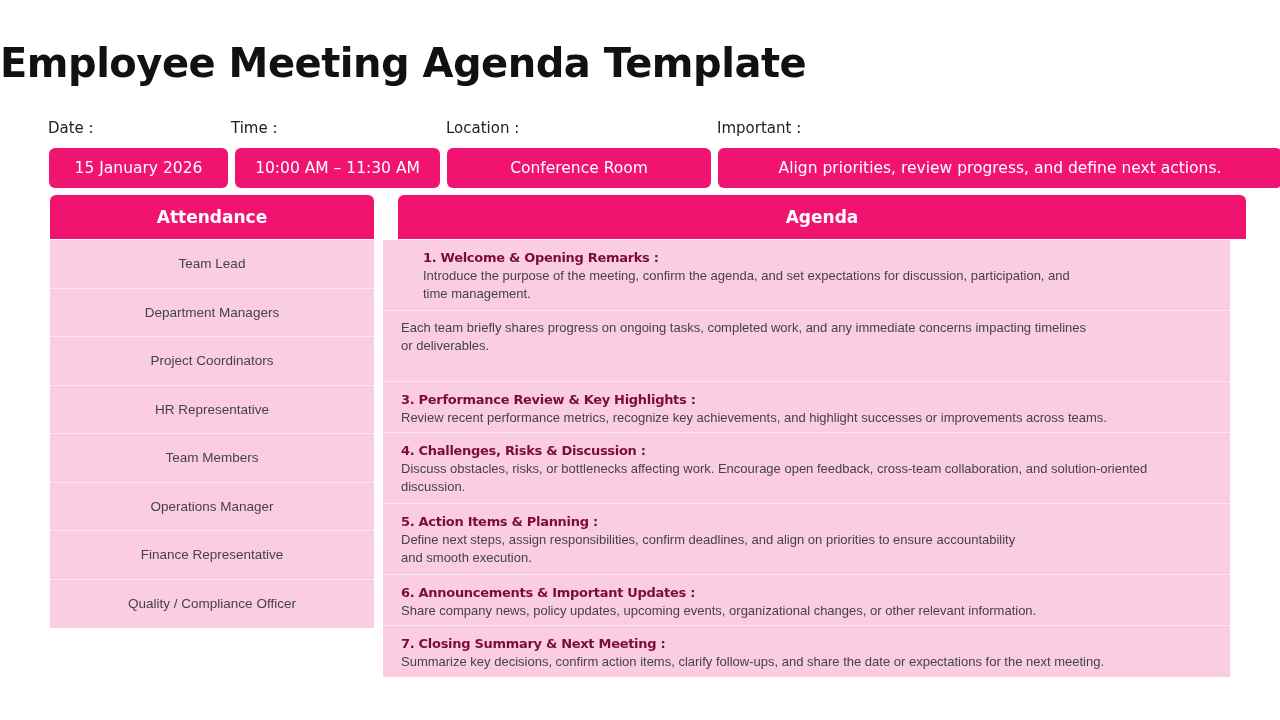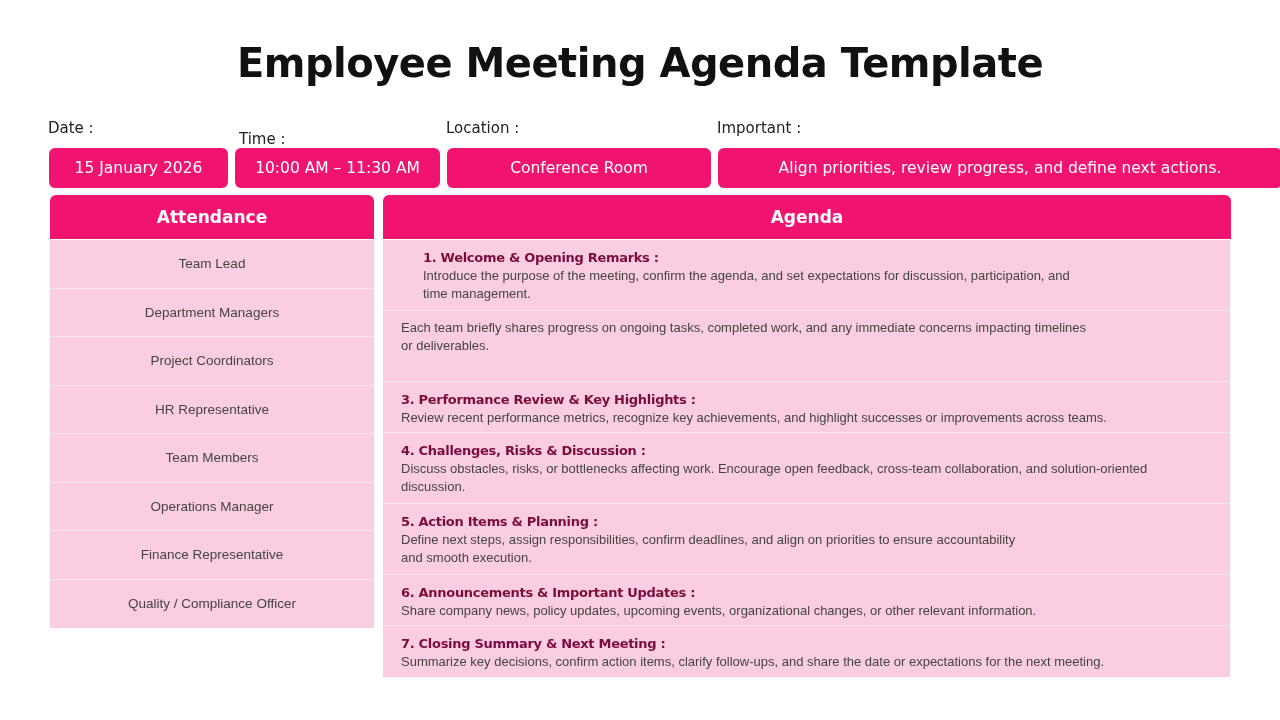--- a/index.html
+++ b/index.html
@@ -1,46 +1,46 @@
 <!DOCTYPE html>
 <html><head>
 <meta charset="utf-8">
 <style>
   * { box-sizing: border-box; margin: 0; padding: 0; }
   body { width: 1280px; height: 720px; background: #ffffff; font-family: "Liberation Sans", sans-serif; position: relative; overflow: hidden; }
-  .title { position: absolute; top: 40px; left: 0; width: 1280px; text-align: center; font-family: "DejaVu Sans", sans-serif; font-weight: bold; font-size: 40px; color: #111; letter-spacing: -0.5px; }
+  .title { position: absolute; top: 40px; left: 0; width: 1280px; text-align: left; font-family: "DejaVu Sans", sans-serif; font-weight: bold; font-size: 40px; color: #111; letter-spacing: -0.5px; }
   .label { position: absolute; top: 119px; font-family: "DejaVu Sans", sans-serif; font-size: 15px; color: #222; }
   .pill { position: absolute; top: 148px; height: 40px; background: #f01470; color: #fff; border-radius: 6px; display: flex; align-items: center; justify-content: center; font-family: "DejaVu Sans", sans-serif; font-size: 15.5px; }
   .panel-head { position: absolute; top: 195px; height: 44px; background: #f01470; color: #fff; border-radius: 6px 6px 0 0; display: flex; align-items: center; justify-content: center; font-family: "DejaVu Sans", sans-serif; font-weight: bold; font-size: 17px; }
   .att-list { position: absolute; top: 240px; left: 50px; width: 324px; }
   .att-row { height: 48.5px; background: #fbcde2; border-bottom: 1.5px solid #fde6f0; display: flex; align-items: center; justify-content: center; font-size: 13.5px; color: #444; }
   .att-row:last-child { border-bottom: none; }
   .ag-list { position: absolute; top: 240px; left: 383px; width: 847px; }
   .ag-row { background: #fbcde2; border-bottom: 1.5px solid #fde6f0; padding: 8px 18px 0 18px; }
   .ag-row:last-child { border-bottom: none; }
   .ag-title { font-family: "DejaVu Sans", sans-serif; font-weight: bold; font-size: 13px; color: #7a0c3c; line-height: 19px; letter-spacing: -0.3px; }
   .ag-desc { font-size: 13px; color: #444; line-height: 18px; white-space: pre-line; }
 </style>
 </head>
 <body>
 
 <div class="title">Employee Meeting Agenda Template</div>
 
 <div class="label" style="left:48px;">Date :</div>
-<div class="label" style="left:239px;margin-top:11px;">Time :</div>
+<div class="label" style="left:231px;">Time :</div>
 <div class="label" style="left:446px;">Location :</div>
 <div class="label" style="left:717px;">Important :</div>
 
 <div class="pill" style="left:49px;width:179px;">15 January 2026</div>
 <div class="pill" style="left:235px;width:205px;">10:00 AM – 11:30 AM</div>
 <div class="pill" style="left:447px;width:264px;">Conference Room</div>
 <div class="pill" style="left:718px;width:564px;">Align priorities, review progress, and define next actions.</div>
 
 <div class="panel-head" style="left:50px;width:324px;">Attendance</div>
-<div class="panel-head" style="left:383px;width:848px;">Agenda</div>
+<div class="panel-head" style="left:398px;width:848px;">Agenda</div>
 
 <div class="att-list" id="att-list">
     <div class="att-row">Team Lead</div>
     <div class="att-row">Department Managers</div>
     <div class="att-row">Project Coordinators</div>
     <div class="att-row">HR Representative</div>
     <div class="att-row">Team Members</div>
     <div class="att-row">Operations Manager</div>
     <div class="att-row">Finance Representative</div>
     <div class="att-row">Quality / Compliance Officer</div>

